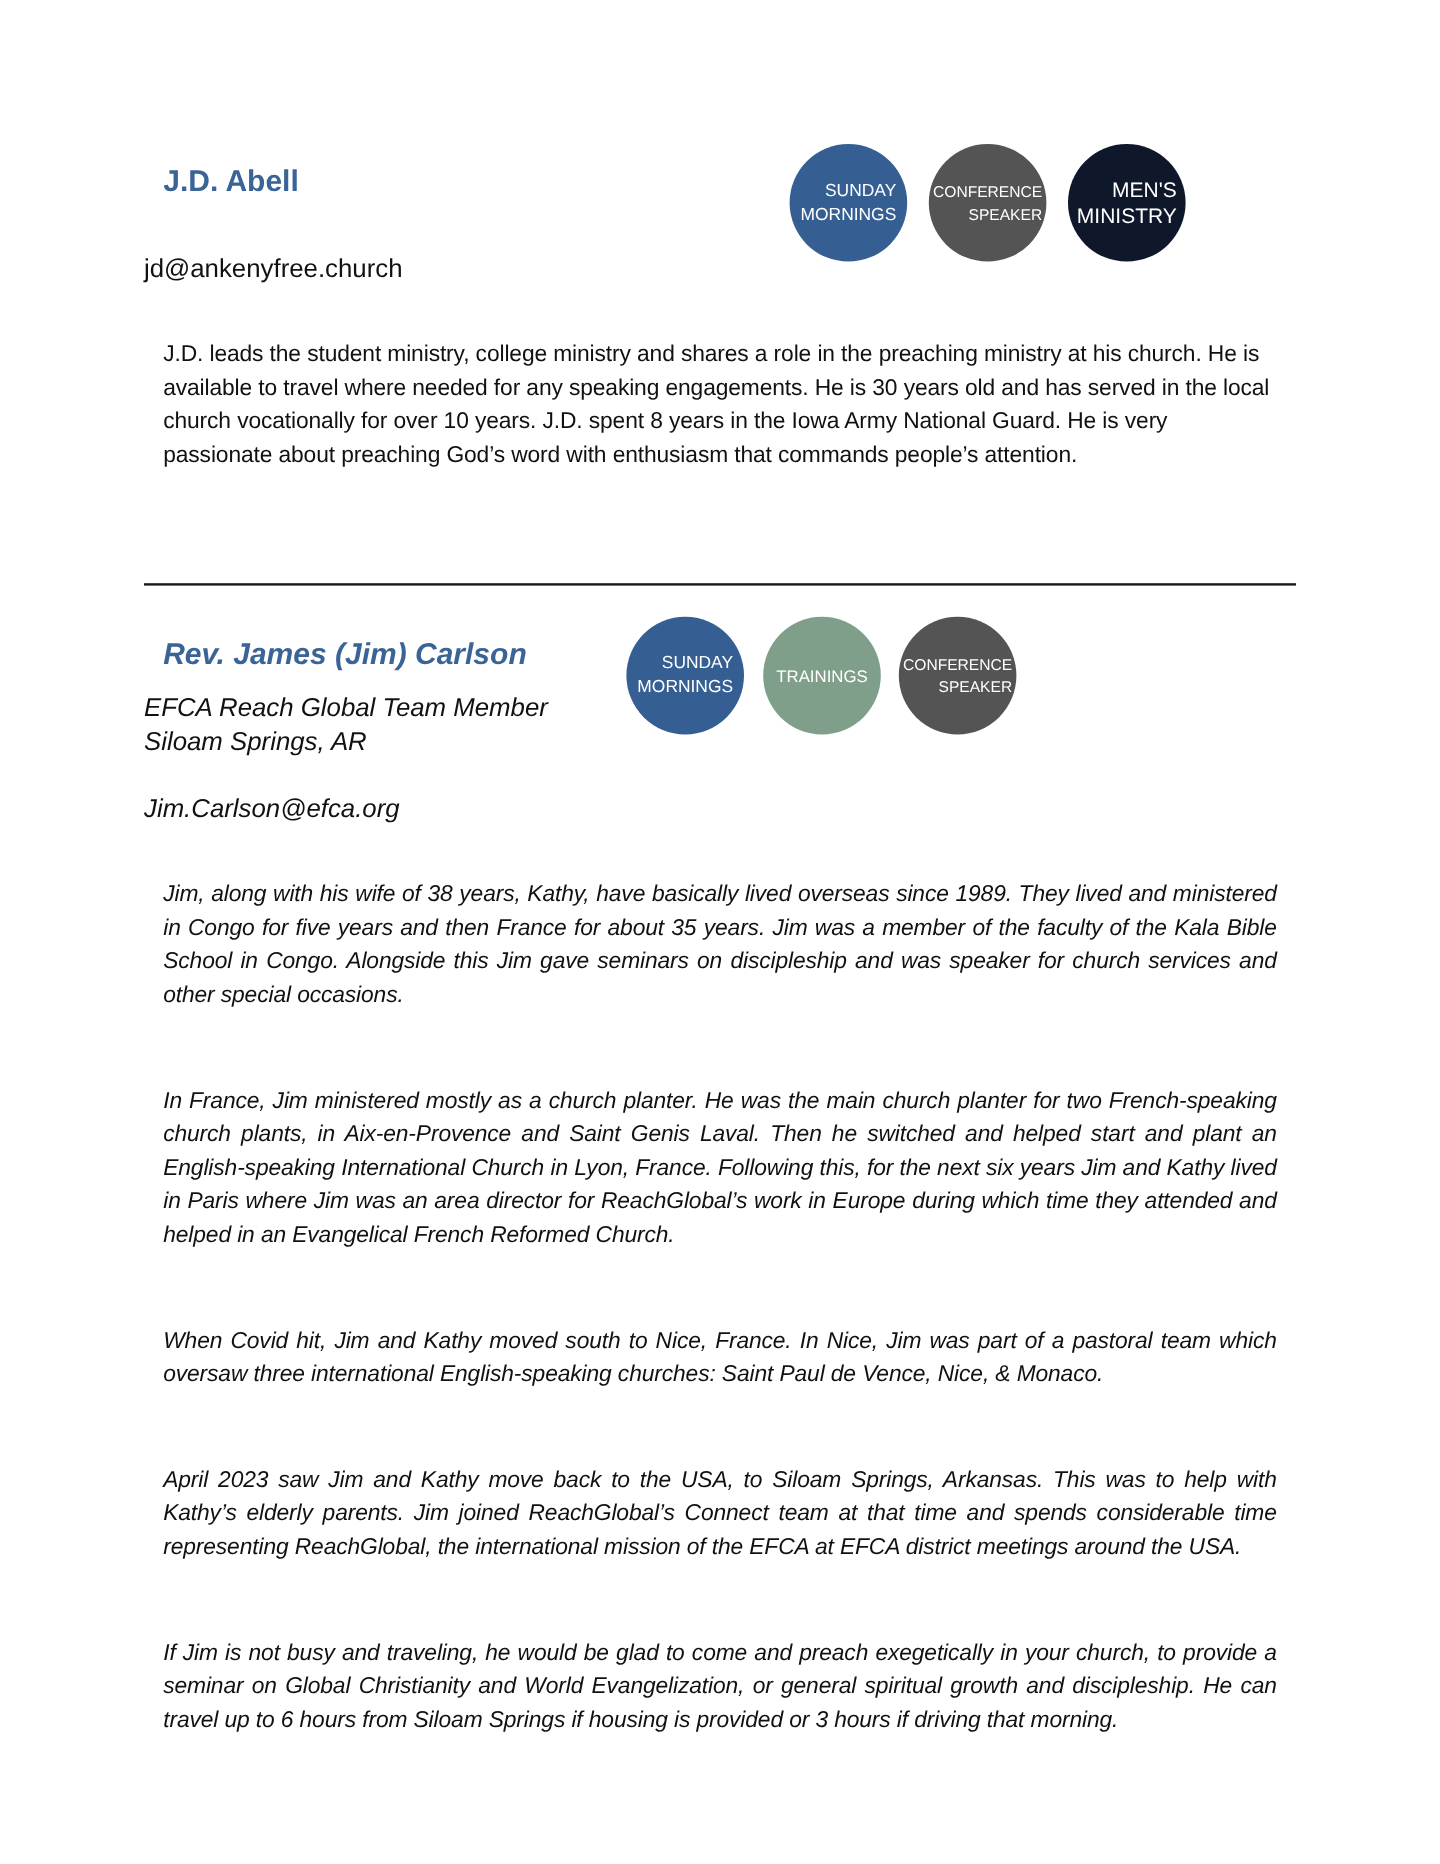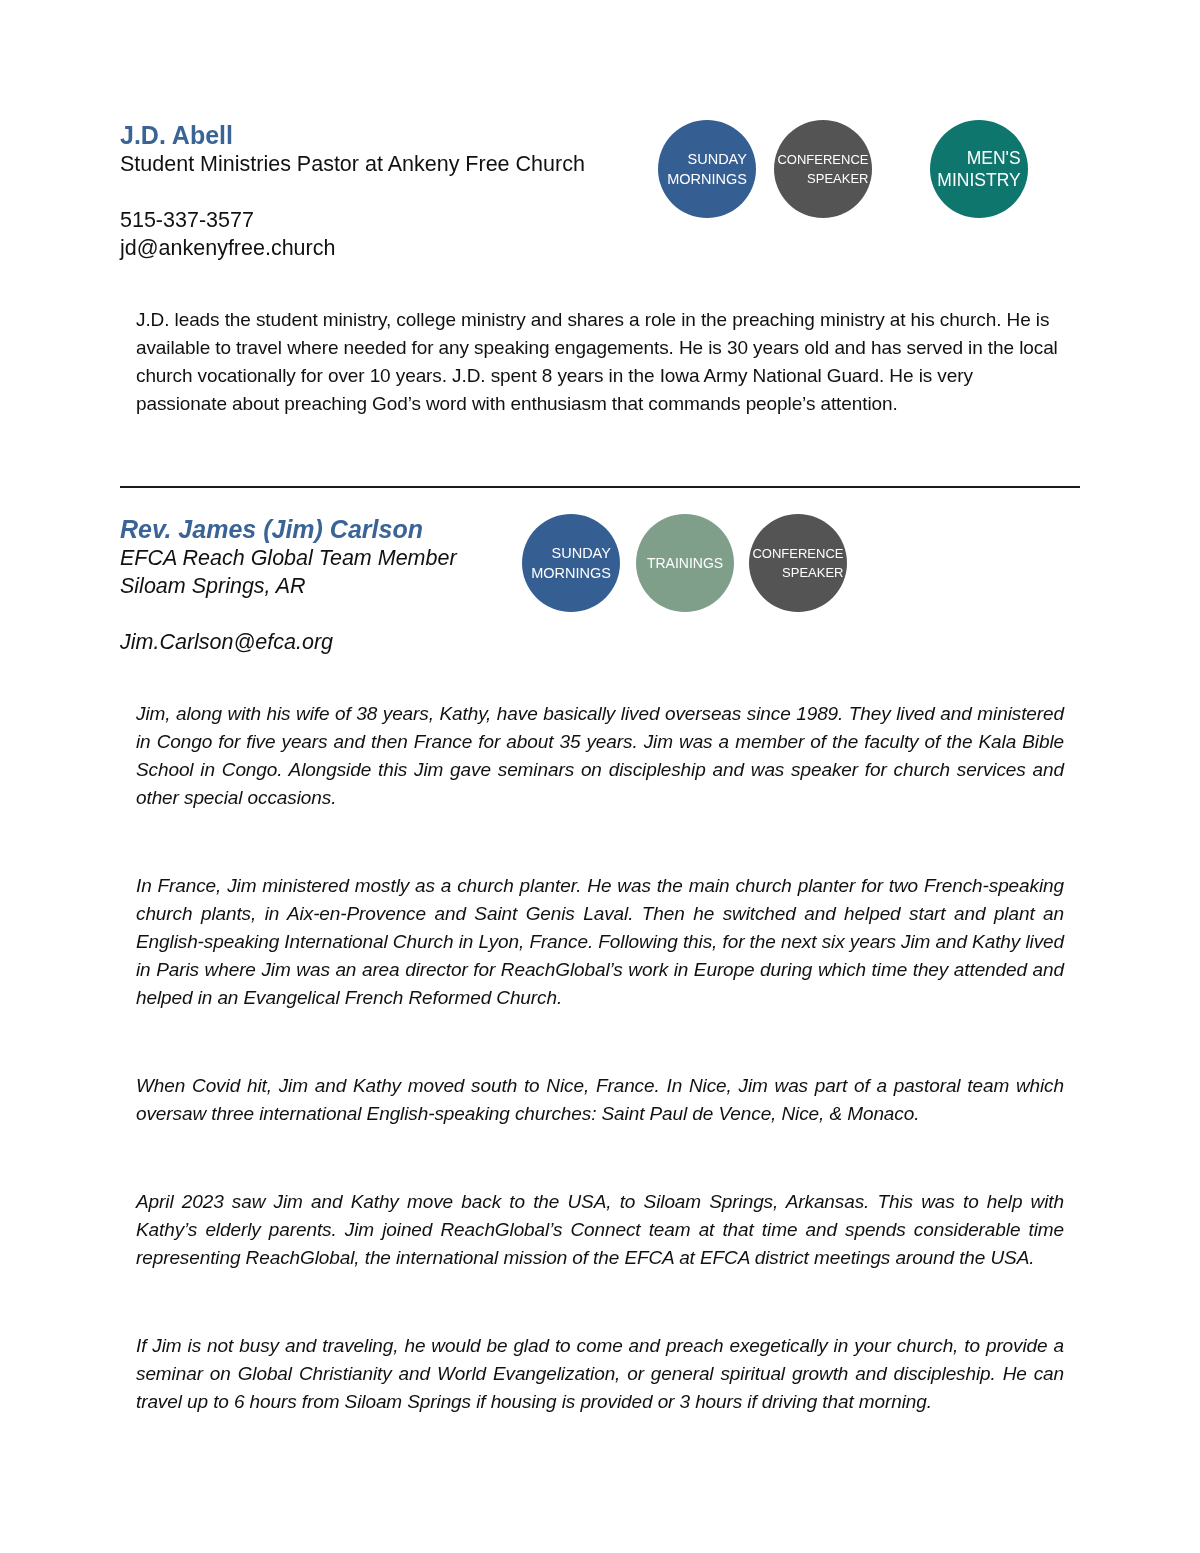--- a/index.html
+++ b/index.html
@@ -16,21 +16,21 @@
       left: 120px;
       top: 0;
       width: 960px;
     }
     .profile { position: relative; }
     .name {
       color: #3a6496;
       font-weight: bold;
       font-size: 25px;
       line-height: 30px;
-      margin: 0;
+      margin: 16px;
     }
     .line {
       font-size: 21.5px;
       line-height: 28px;
       margin: 0;
       white-space: nowrap;
     }
     .para {
       font-size: 19px;
       line-height: 28px;
@@ -65,38 +65,36 @@
       height: 2px;
       background: #1a1a1a;
     }
   </style>
 </head>
 <body>
 
 <div class="page" style="top:120px;">
   <div class="profile">
     <p class="name">J.D. Abell</p>
-    <p class="line">Student Ministries Pastor at Ankeny Free Church</p>
     <div class="blank"></div>
-    <p class="line">515-337-3577</p>
     <p class="line">jd@ankenyfree.church</p>
     <div class="blank"></div>
     <p class="para left">J.D. leads the student ministry, college ministry and shares a role in the preaching ministry at his church. He is available to travel where needed for any speaking engagements. He is 30 years old and has served in the local church vocationally for over 10 years. J.D. spent 8 years in the Iowa Army National Guard. He is very passionate about preaching God’s word with enthusiasm that commands people’s attention.</p>
   </div>
 </div>
 
 <div class="circle" style="left:658px; top:120px; background:#355f93;">
   <span>SUNDAY
 MORNINGS</span>
 </div>
 <div class="circle small-text" style="left:774px; top:120px; background:#545454;">
   <span>CONFERENCE
 SPEAKER</span>
 </div>
-<div class="circle big-text" style="left:890px; top:120px; background:#0f766e;margin-left:40px;">
+<div class="circle big-text" style="left:890px; top:120px; background:#0f172a;">
   <span>MEN'S
 MINISTRY</span>
 </div>
 
 <div class="divider"></div>
 
 <div class="page" style="top:514px;font-style:italic;">
   <div class="profile">
     <p class="name">Rev. James (Jim) Carlson</p>
     <p class="line">EFCA Reach Global Team Member</p>

